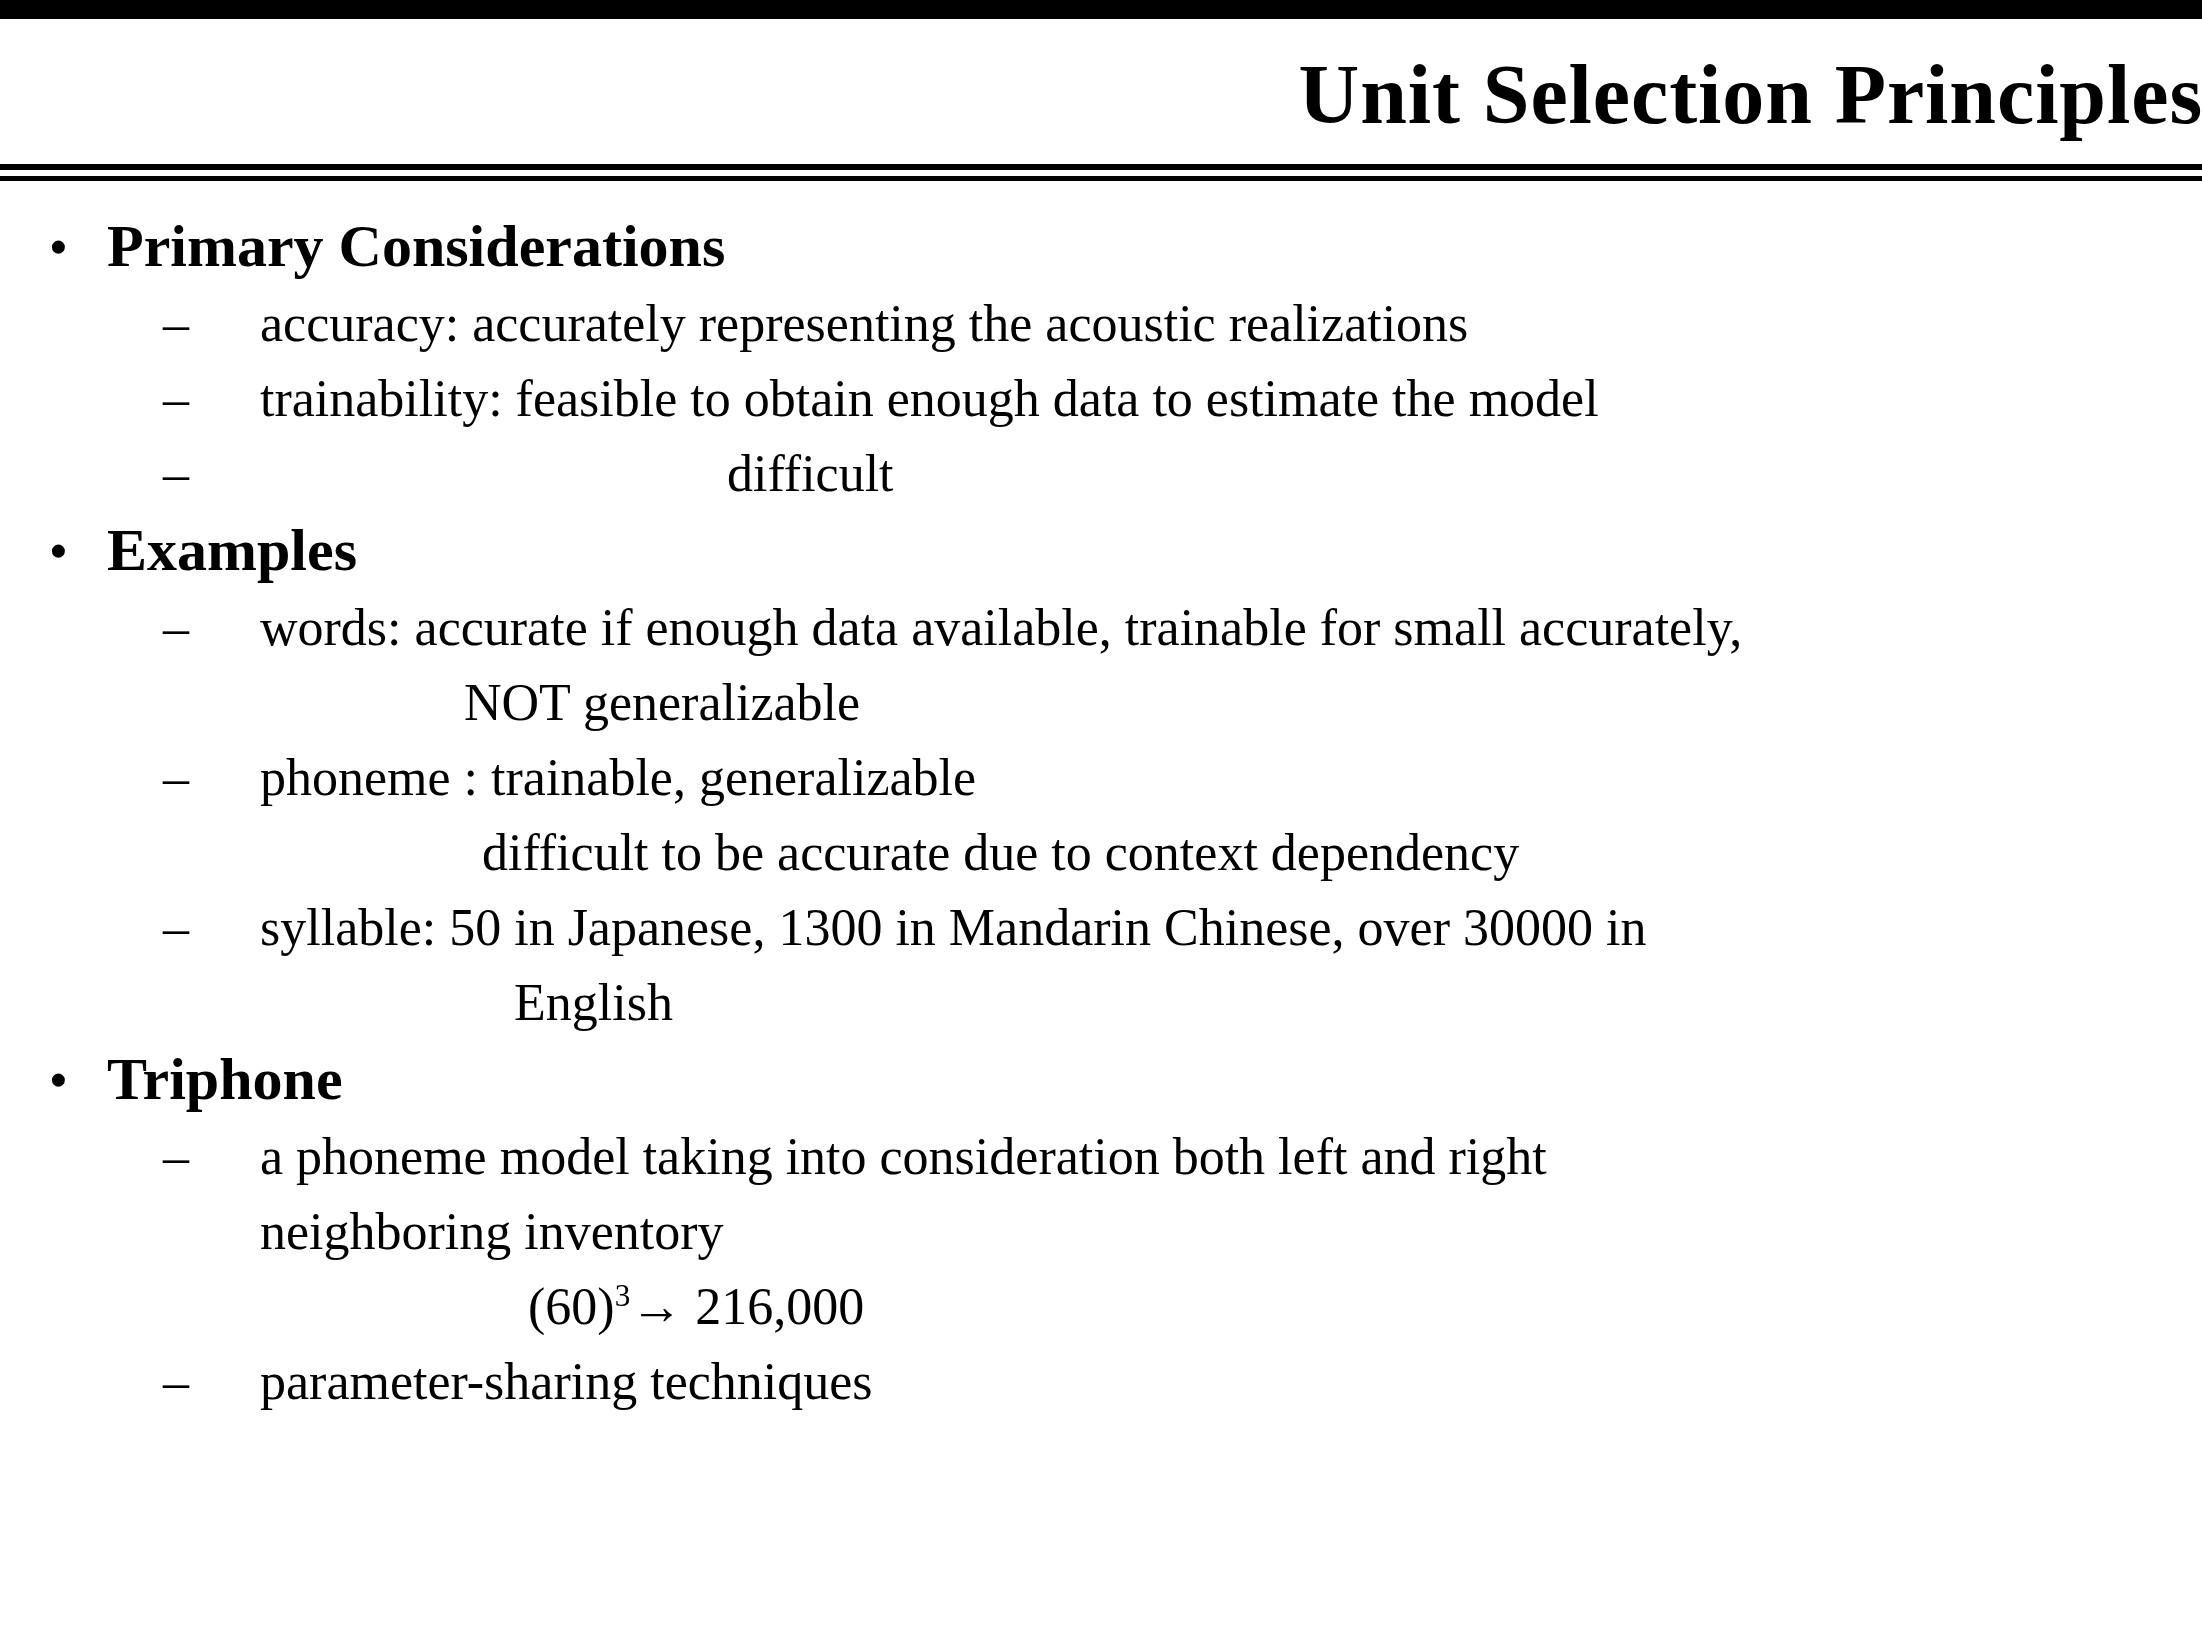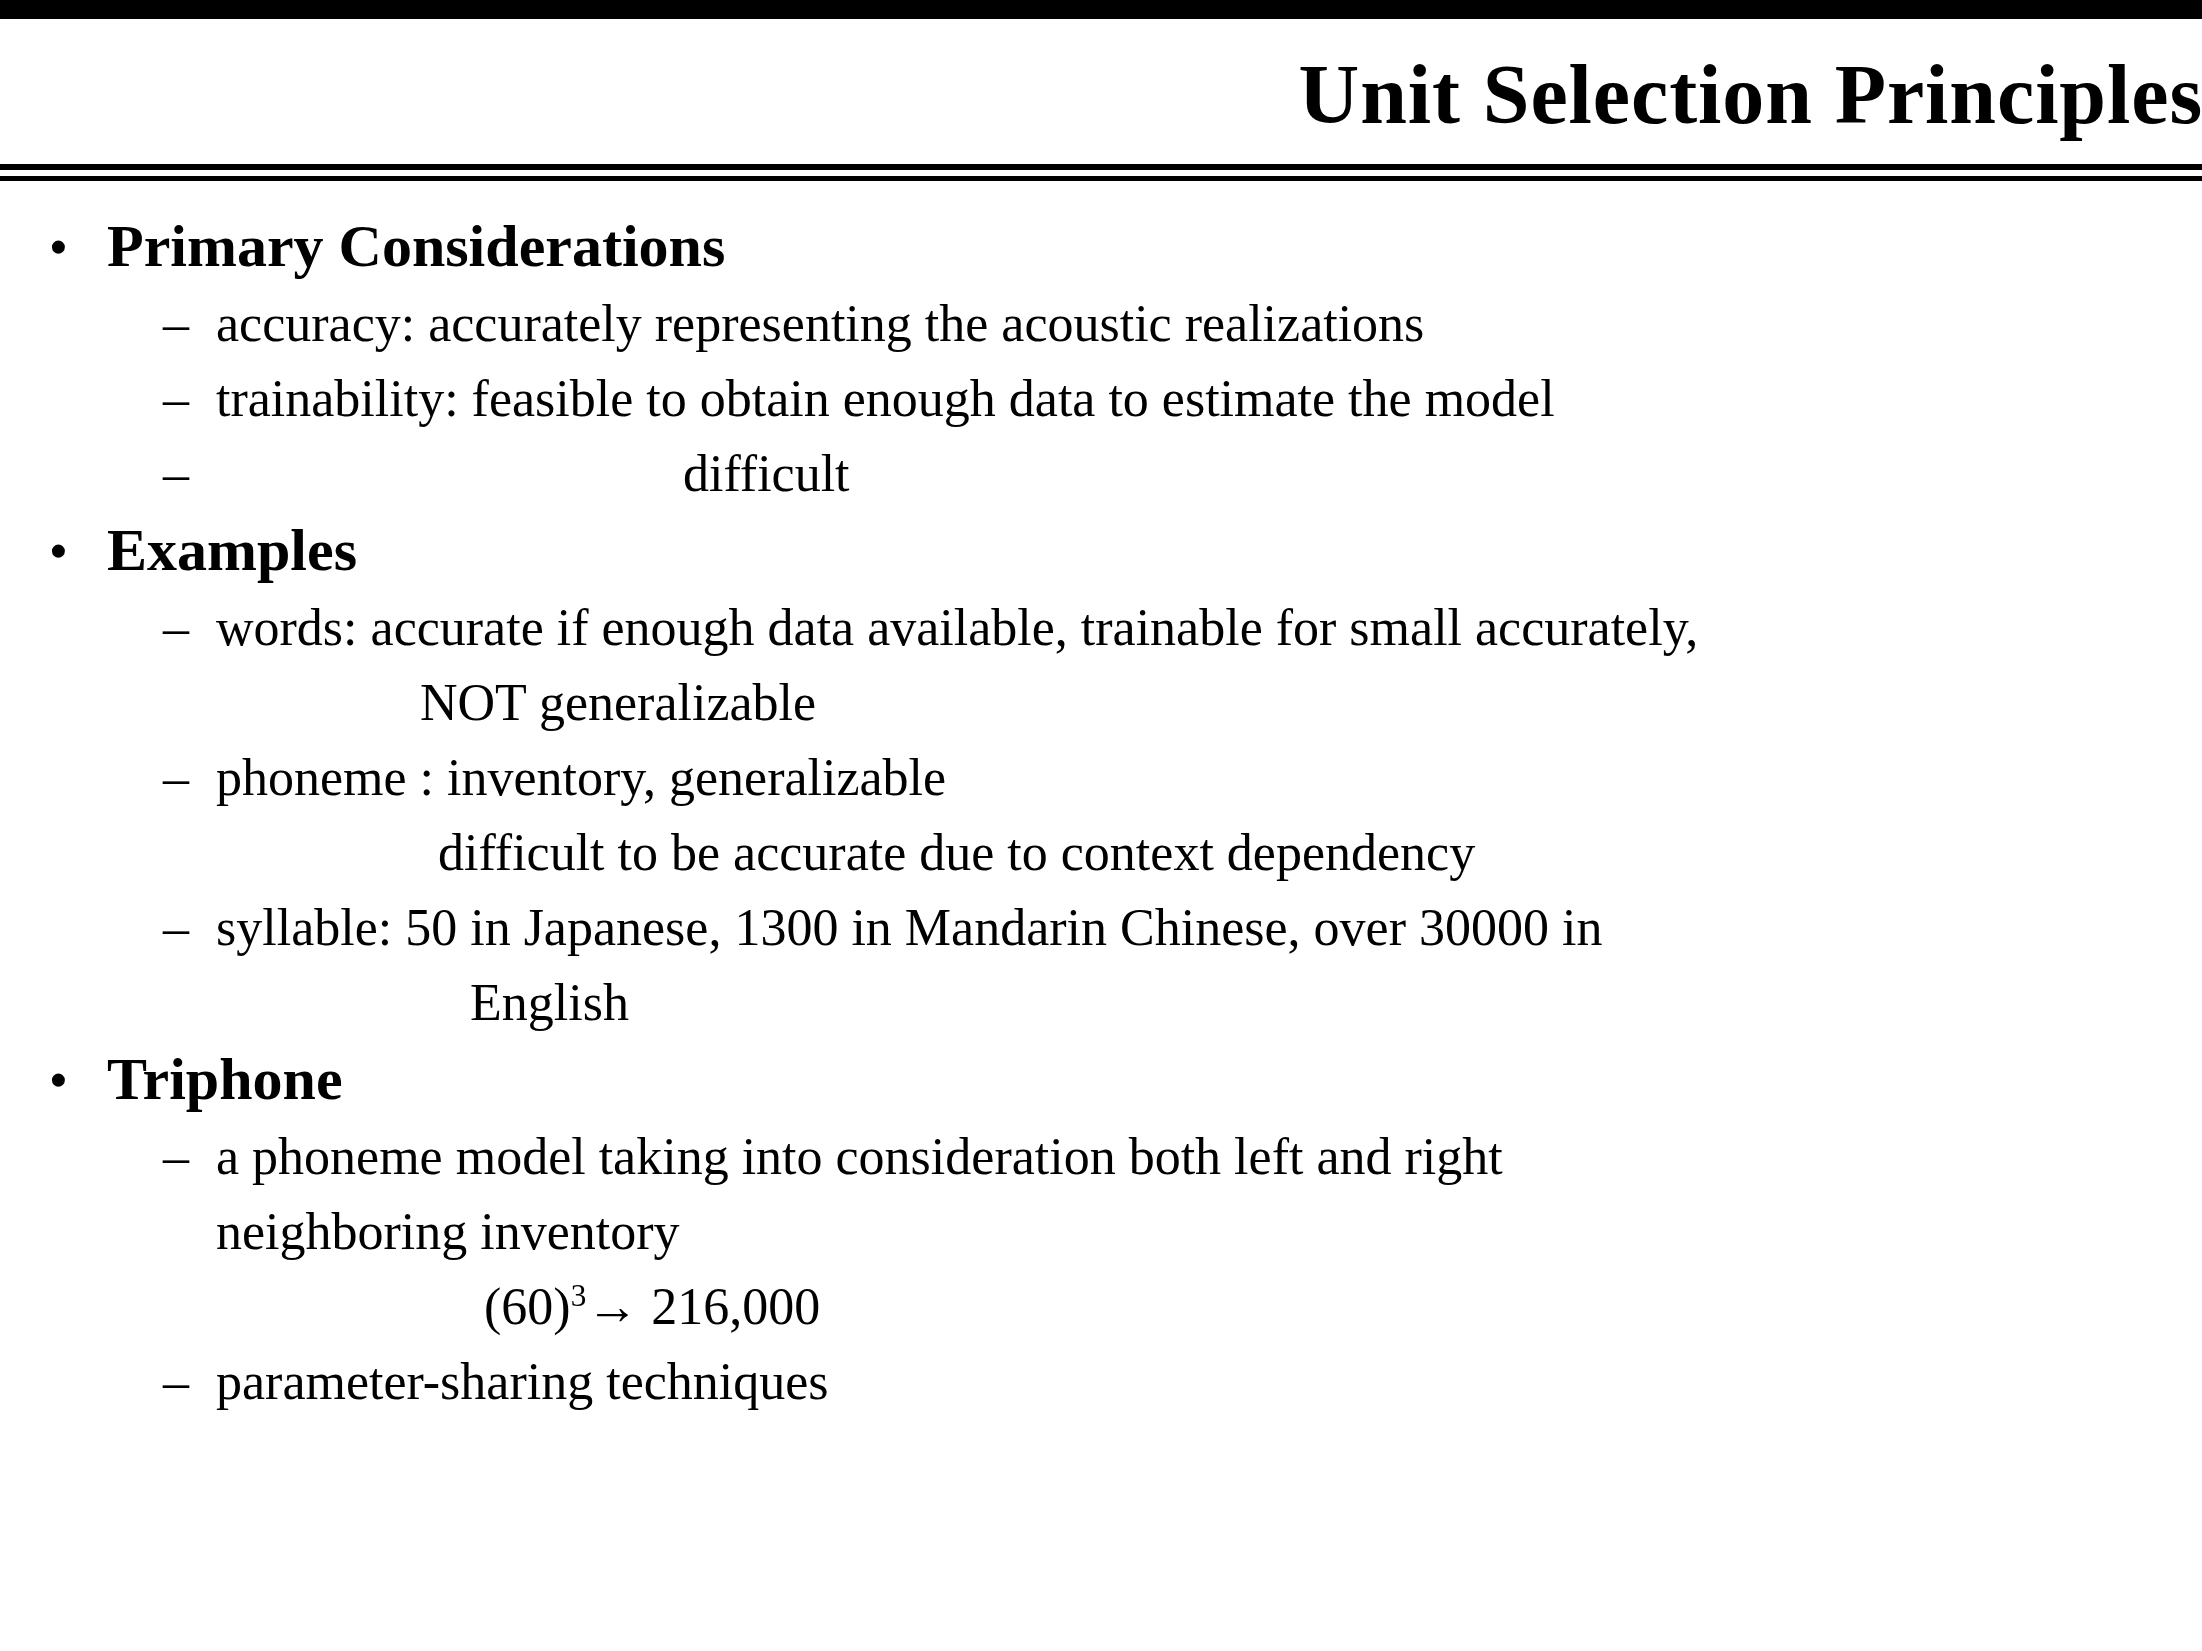--- a/index.html
+++ b/index.html
@@ -20,21 +20,21 @@
 
   .content { padding-top:26px; font-size:52px; }
 
   .heading-row { display:flex; margin-left:50px; line-height:79px; }
   .bullet { width:57px; font-size:48px; font-weight:bold; line-height:79px; }
   .heading { font-size:60px; font-weight:bold; }
 
   .item { display:flex; margin-left:163px; }
   .dash { width:53px; line-height:75px; }
   .itemtext { line-height:75px; flex:1; }
-  .line { line-height:75px; }
+  .line { line-height:75px;margin-left:44px; }
 
   
   .c-params     { padding-left:560px; }
   .c-inventory  { padding-left:467px; }
   .c-not        { padding-left:204px; }
   .c-difficult  { padding-left:222px; }
   .c-english    { padding-left:254px; }
   .c-formula    { padding-left:268px; }
 
   sup { font-size:60%; vertical-align:super; line-height:0; }
@@ -90,21 +90,21 @@
         <span class="dash">–</span>
         <div class="itemtext">
           <div class="line">words: accurate if enough data available, trainable for small accurately,</div>
           <div class="line c-not">NOT generalizable</div>
         </div>
       </div>
 
       <div class="item">
         <span class="dash">–</span>
         <div class="itemtext">
-          <div class="line">phoneme : inventory, generalizable</div>
+          <div class="line">phoneme : trainable, generalizable</div>
           <div class="line c-difficult">difficult to be accurate due to context dependency</div>
         </div>
       </div>
 
       <div class="item">
         <span class="dash">–</span>
         <div class="itemtext">
           <div class="line">syllable: 50 in Japanese, 1300 in Mandarin Chinese, over 30000 in</div>
           <div class="line c-english">English</div>
         </div>

